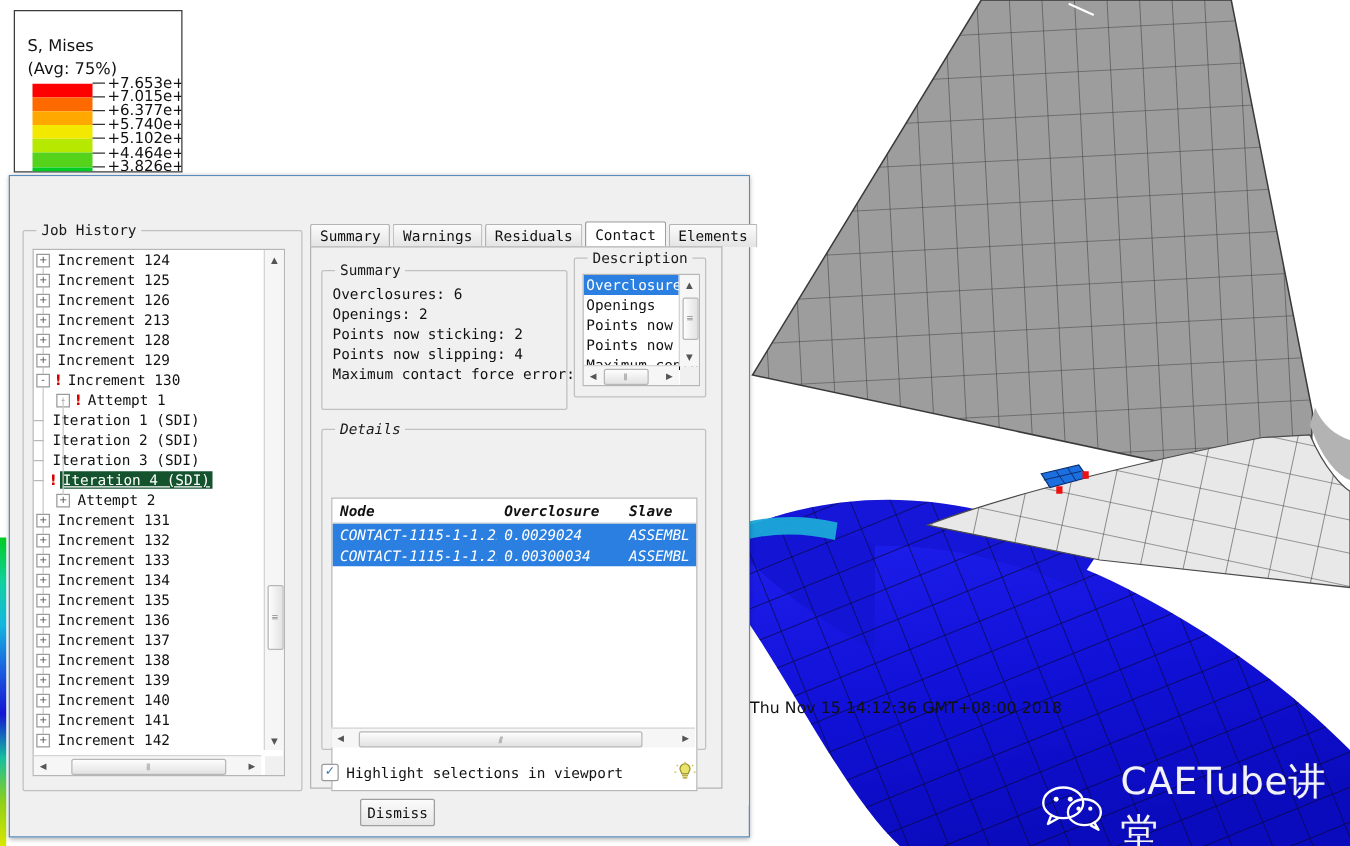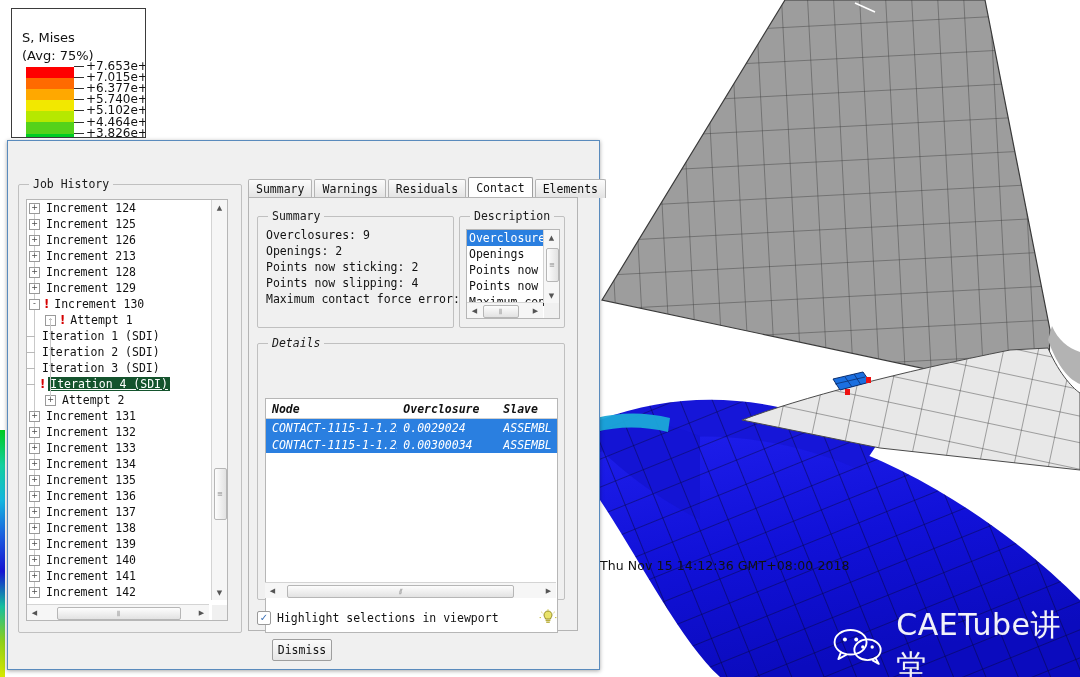--- a/index.html
+++ b/index.html
@@ -156,21 +156,21 @@
     background:#f0f0f0;border:1px solid #b4b4b4;box-sizing:border-box;
   }
 
   #summary-group{left:8px;top:18px;width:195px;height:110px;}
   .sum-row{
     font-family:"DejaVu Sans Mono", monospace;font-size:11.5px;color:#111;
     padding:1px 0 1px 8px;white-space:nowrap;
   }
   #sumlist{position:absolute;left:0;top:10px;}
 
-  #description-group{left:210px;top:18px;width:104px;height:110px;}
+  #description-group{left:210px;top:8px;width:104px;height:110px;}
   .listbox{
     position:absolute;left:6px;top:12px;width:92px;height:88px;
     background:#ffffff;border:1px solid #b6b6b6;overflow:hidden;
   }
   .lb-item{
     font-family:"DejaVu Sans Mono", monospace;font-size:11.5px;color:#111;
     height:16px;line-height:16px;padding-left:2px;white-space:nowrap;
   }
   .lb-item.sel{background:#2a7fe0;color:#fff;}
 
@@ -201,21 +201,21 @@
   }
   .chk{
     width:12px;height:12px;border:1px solid #9a9a9a;background:#fff;border-radius:2px;
     display:flex;align-items:center;justify-content:center;margin-right:6px;cursor:pointer;
   }
   .chk span{color:#3a6fb5;font-size:10px;line-height:1;font-family:"DejaVu Sans", sans-serif;}
   .hl-label{font-family:"DejaVu Sans Mono", monospace;font-size:11.5px;color:#111;}
   .bulb{position:absolute;right:6px;top:3px;width:18px;height:18px;cursor:pointer;}
 
   .dismiss{
-    position:absolute;left:272px;top:639px;width:58px;height:20px;
+    position:absolute;left:288px;top:639px;width:58px;height:20px;
     background:linear-gradient(to bottom,#fbfbfb,#e6e6e6);
     border:1px solid #9e9e9e;border-radius:2px;
     font-family:"DejaVu Sans Mono", monospace;font-size:11.5px;color:#111;
     display:flex;align-items:center;justify-content:center;cursor:pointer;
   }
 </style>
 </head>
 <body>
 
 <div id="root">
@@ -497,21 +497,21 @@
         <div class="tab">Residuals</div>
         <div class="tab active">Contact</div>
         <div class="tab">Elements</div>
       </div>
 
     <div class="tabpane">
 
       <div class="group" id="summary-group">
         <div class="glabel">Summary</div>
         <div id="sumlist">
-            <div class="sum-row">Overclosures: 9</div>
+            <div class="sum-row">Overclosures: 6</div>
             <div class="sum-row">Openings: 2</div>
             <div class="sum-row">Points now sticking: 2</div>
             <div class="sum-row">Points now slipping: 4</div>
             <div class="sum-row">Maximum contact force error: 1</div>
           </div>
       </div>
 
       <div class="group" id="description-group">
         <div class="glabel">Description</div>
         <div class="listbox">

